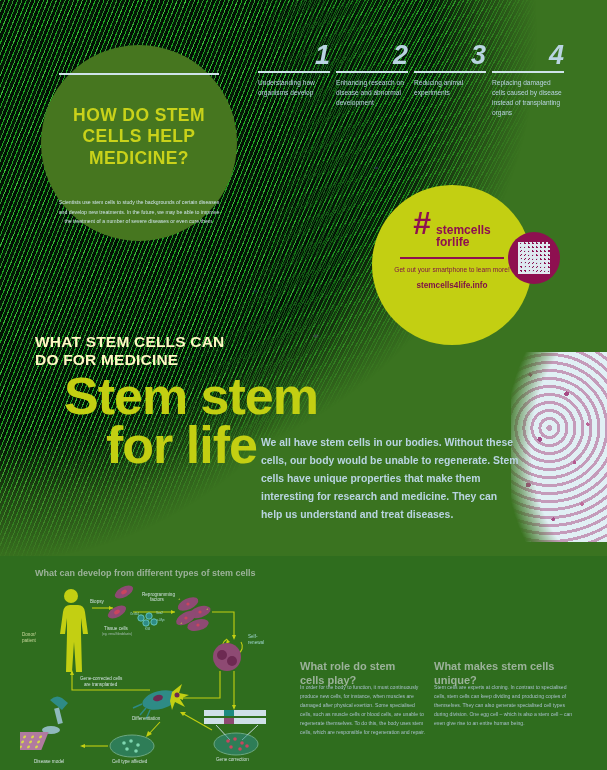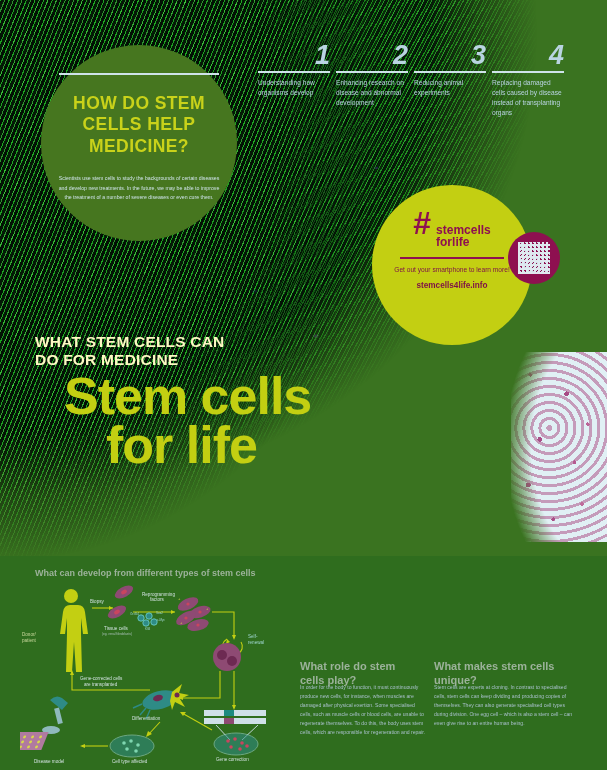--- a/index.html
+++ b/index.html
@@ -72,21 +72,21 @@
   
   .hero-circle{
     position:absolute;left:41px;top:45px;width:196px;height:196px;
     border-radius:50%;background:#46761f;
     display:flex;flex-direction:column;align-items:center;
     padding:18px 14px 0;box-sizing:border-box;
   }
   .hero-rule{width:160px;height:2px;background:#cfe3ea;margin:10px 0 14px;}
   .hero-title{
     color:#c9d21a;font-weight:bold;font-size:17.5px;line-height:1.22;
-    text-align:center;letter-spacing:.4px;margin:4px;
+    text-align:center;letter-spacing:.4px;margin:16px;
   }
   .hero-sub{
     color:#cfe3ea;font-size:5.2px;line-height:1.85;text-align:center;
     margin-top:13px;max-width:168px;
   }
 
   
   .nums{position:absolute;left:258px;top:42px;width:340px;display:flex;gap:0;}
   .num-col{width:78px;padding-right:6px;box-sizing:border-box;}
   .num-col .n{
@@ -206,23 +206,24 @@
   </div>
   <div class="qr-circle">
     <div class="qr"></div>
   </div>
 
   <div class="kicker">
     <span>WHAT STEM CELLS CAN</span><br>
     <span>DO FOR MEDICINE</span>
   </div>
   <div class="big-title">
-    <span>Stem cells</span>
+    <span>Stem stem</span>
     <span class="l2">for life</span>
   </div>
+  <div class="lead">We all have stem cells in our bodies. Without these cells, our body would be unable to regenerate. Stem cells have unique properties that make them interesting for research and medicine. They can help us understand and treat diseases.</div>
 
   <div class="diagram-title">What can develop from different types of stem cells</div>
 
   <svg class="diagram" viewBox="0 0 290 185">
 
     <g>
       <circle cx="51" cy="16" r="7" fill="#c3cf12"></circle>
       <path d="M44 25 h14 q6 0 7 7 l3 22 h-5 l-2 -16 v16 l1 38 h-6 l-2 -30 -2 30 h-6 l1 -38 v-16 l-2 16 h-5 l3 -22 q1 -7 7 -7 z" fill="#c3cf12"></path>
     </g>
     <text class="lbl" x="2" y="56" fill="#c9d99c" font-size="4.6">Donor/</text>

